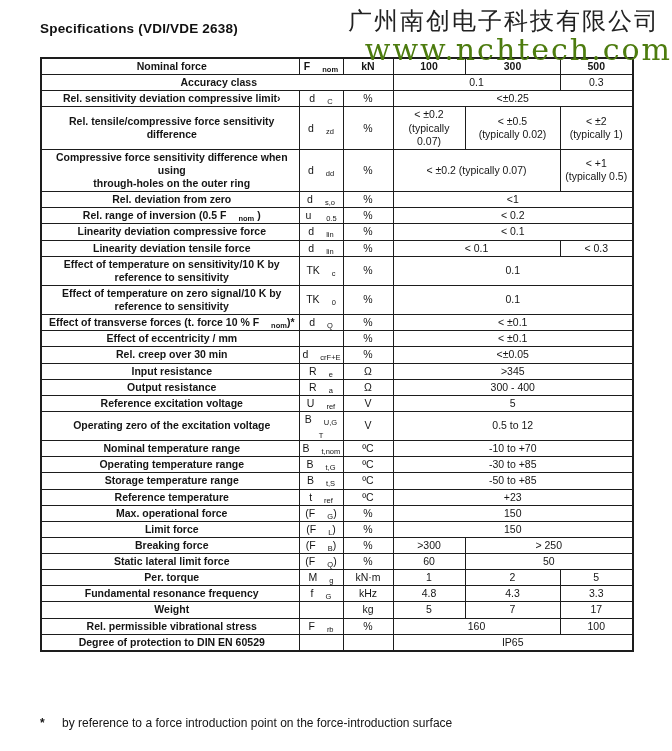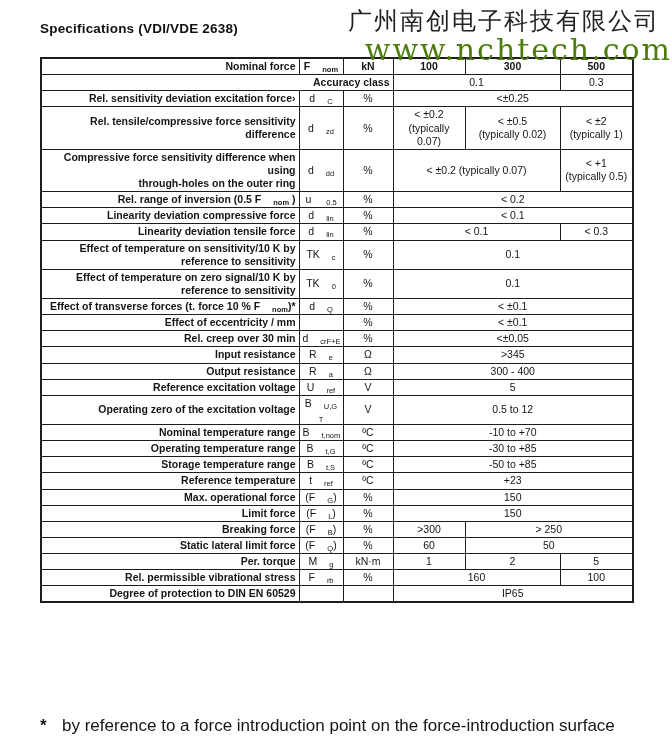--- a/index.html
+++ b/index.html
@@ -21,26 +21,26 @@
   }
   table.spec{
     position:absolute;left:40px;top:57px;width:592px;border-collapse:collapse;
     table-layout:fixed;border:2px solid #1d1d1d;z-index:2;background:#fff;
   }
   table.spec td{
     border:1px solid #1d1d1d;font-size:10.5px;padding:1px 3px;height:13px;
     vertical-align:middle;text-align:center;line-height:1.25;color:#151515;
     overflow:hidden;white-space:pre-line;
   }
-  table.spec td.lbl{text-align:right;font-weight:bold;padding-left:6px;}
+  table.spec td.lbl{text-align:center;font-weight:bold;padding-left:6px;}
   table.spec tr.hdr td{font-weight:bold;}
   table.spec sub{font-size:7.5px;vertical-align:-2px;line-height:0;padding-left:12px;}
   table.spec sup{font-size:7.5px;vertical-align:3px;line-height:0;}
   .footnote{
-    position:absolute;left:40px;top:716px;font-size:17px;color:#151515;z-index:2;
+    position:absolute;left:40px;top:716px;font-size:12px;color:#151515;z-index:2;
   }
   .footnote .mk{display:inline-block;width:22px;font-weight:bold;}
 </style>
 </head>
 <body>
 
 <div class="wm-cn">广州南创电子科技有限公司</div>
 <div class="wm-url">www.nchtech.com</div>
 
 <div class="page-title">Specifications (VDI/VDE 2638)</div>
@@ -62,39 +62,45 @@
         <td>100</td>
         <td>300</td>
         <td>500</td>
       </tr>
       <tr>
         <td class="lbl" colspan="3">Accuracy class</td>
         <td colspan="2">0.1</td>
         <td>0.3</td>
       </tr>
       <tr>
-        <td class="lbl">Rel. sensitivity deviation excitation force›</td>
+        <td class="lbl">Rel. sensitivity deviation compressive limit›</td>
         <td>d<sub>C</sub></td>
         <td>%</td>
         <td colspan="3">&lt;±0.25</td>
       </tr>
       <tr>
         <td class="lbl">Rel. tensile/compressive force sensitivity difference</td>
         <td>d<sub>zd</sub></td>
         <td>%</td>
         <td>&lt; ±0.2<br>(typically 0.07)</td>
         <td>&lt; ±0.5<br>(typically 0.02)</td>
         <td>&lt; ±2<br>(typically 1)</td>
       </tr>
       <tr>
         <td class="lbl">Compressive force sensitivity difference when using<br>through-holes on the outer ring</td>
         <td>d<sub>dd</sub></td>
         <td>%</td>
         <td colspan="2">&lt; ±0.2 (typically 0.07)</td>
         <td>&lt; +1<br>(typically 0.5)</td>
+      </tr>
+      <tr>
+        <td class="lbl">Rel. deviation from zero</td>
+        <td>d<sub>s,o</sub></td>
+        <td>%</td>
+        <td colspan="3">&lt;1</td>
       </tr>
       <tr>
         <td class="lbl">Rel. range of inversion  (0.5 F<sub>nom</sub> )</td>
         <td>u <sub>0.5</sub></td>
         <td>%</td>
         <td colspan="3">&lt; 0.2</td>
       </tr>
       <tr>
         <td class="lbl">Linearity deviation compressive force</td>
         <td>d<sub>lin</sub></td>
@@ -214,20 +220,36 @@
       </tr>
       <tr>
         <td class="lbl">Per. torque</td>
         <td>M<sub>g</sub></td>
         <td>kN·m</td>
         <td>1</td>
         <td>2</td>
         <td>5</td>
       </tr>
       <tr>
+        <td class="lbl">Fundamental resonance frequency</td>
+        <td>f<sub>G</sub></td>
+        <td>kHz</td>
+        <td>4.8</td>
+        <td>4.3</td>
+        <td>3.3</td>
+      </tr>
+      <tr>
+        <td class="lbl">Weight</td>
+        <td></td>
+        <td>kg</td>
+        <td>5</td>
+        <td>7</td>
+        <td>17</td>
+      </tr>
+      <tr>
         <td class="lbl">Rel. permissible vibrational stress</td>
         <td>F<sub>rb</sub></td>
         <td>%</td>
         <td colspan="2">160</td>
         <td>100</td>
       </tr>
       <tr>
         <td class="lbl">Degree of protection to DIN EN 60529</td>
         <td></td>
         <td></td>

